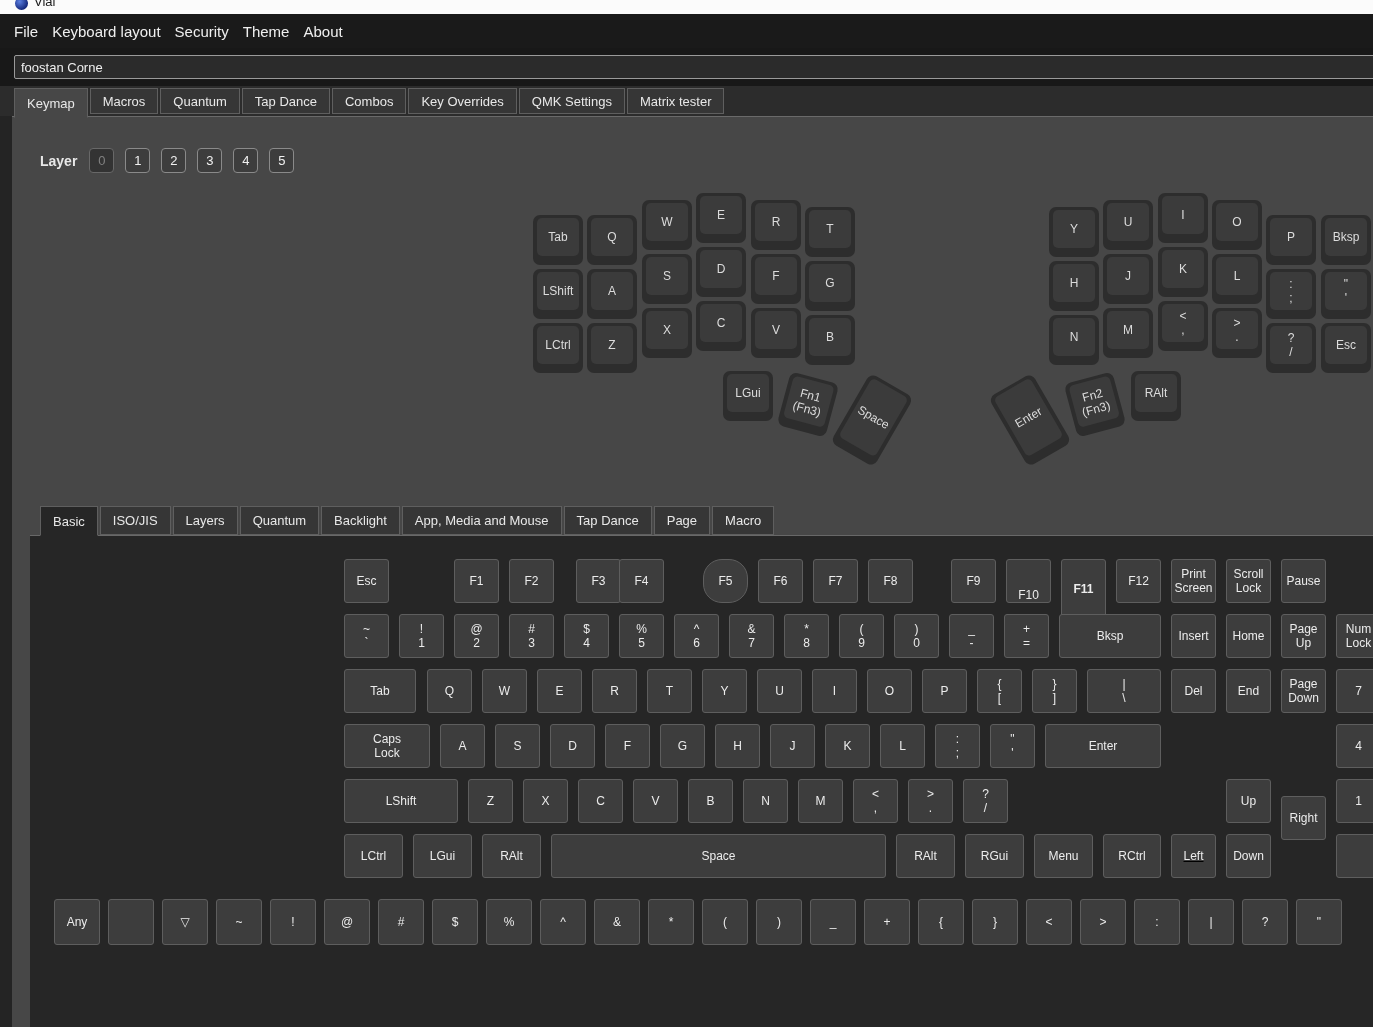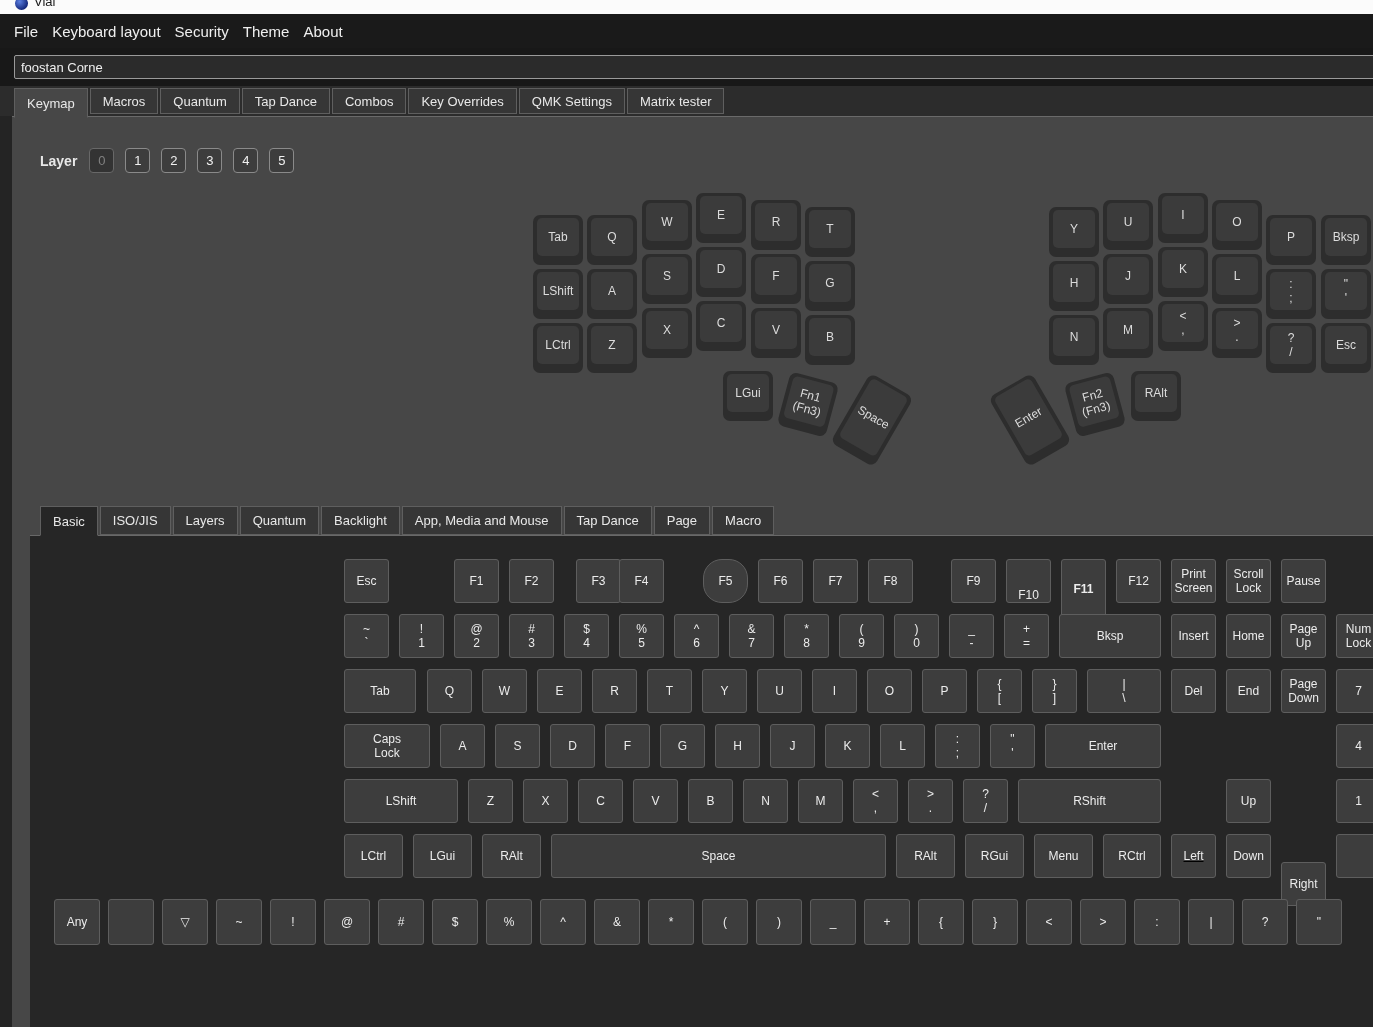--- a/index.html
+++ b/index.html
@@ -628,23 +628,20 @@
       <div class="pline">,</div>
     </div>
     <div class="pkey" style="left: 908px; top: 779px; width: 45px; height: 44px;">
       <div class="pline">&gt;</div>
       <div class="pline">.</div>
     </div>
     <div class="pkey" style="left: 963px; top: 779px; width: 45px; height: 44px;">
       <div class="pline">?</div>
       <div class="pline">/</div>
     </div>
-    <div class="pkey" style="left: 1018px; top: 779px; width: 143px; height: 44px;">
-      <div class="pline">RShift</div>
-    </div>
     <div class="pkey" style="left: 1226px; top: 779px; width: 45px; height: 44px;">
       <div class="pline">Up</div>
     </div>
     <div class="pkey" style="left: 1336px; top: 779px; width: 45px; height: 44px;">
       <div class="pline">1</div>
     </div>
     <div class="pkey" style="left: 344px; top: 834px; width: 59px; height: 44px;">
       <div class="pline">LCtrl</div>
     </div>
     <div class="pkey" style="left: 413px; top: 834px; width: 59px; height: 44px;">
@@ -667,21 +664,21 @@
     </div>
     <div class="pkey" style="left: 1103px; top: 834px; width: 58px; height: 44px;">
       <div class="pline">RCtrl</div>
     </div>
     <div class="pkey" style="left: 1171px; top: 834px; width: 45px; height: 44px; text-decoration: underline;">
       <div class="pline">Left</div>
     </div>
     <div class="pkey" style="left: 1226px; top: 834px; width: 45px; height: 44px;">
       <div class="pline">Down</div>
     </div>
-    <div class="pkey" style="left: 1281px; top: 862px; width: 45px; height: 44px;">
+    <div class="pkey" style="left: 1281px; top: 796px; width: 45px; height: 44px;">
       <div class="pline">Right</div>
     </div>
     <div class="pkey" style="left: 1336px; top: 834px; width: 45px; height: 44px;"></div>
     <div class="pkey" style="left: 54px; top: 899px; width: 46px; height: 46px;">
       <div class="pline">Any</div>
     </div>
     <div class="pkey" style="left: 108px; top: 899px; width: 46px; height: 46px;"></div>
     <div class="pkey" style="left: 162px; top: 899px; width: 46px; height: 46px;">
       <div class="pline">▽</div>
     </div>

